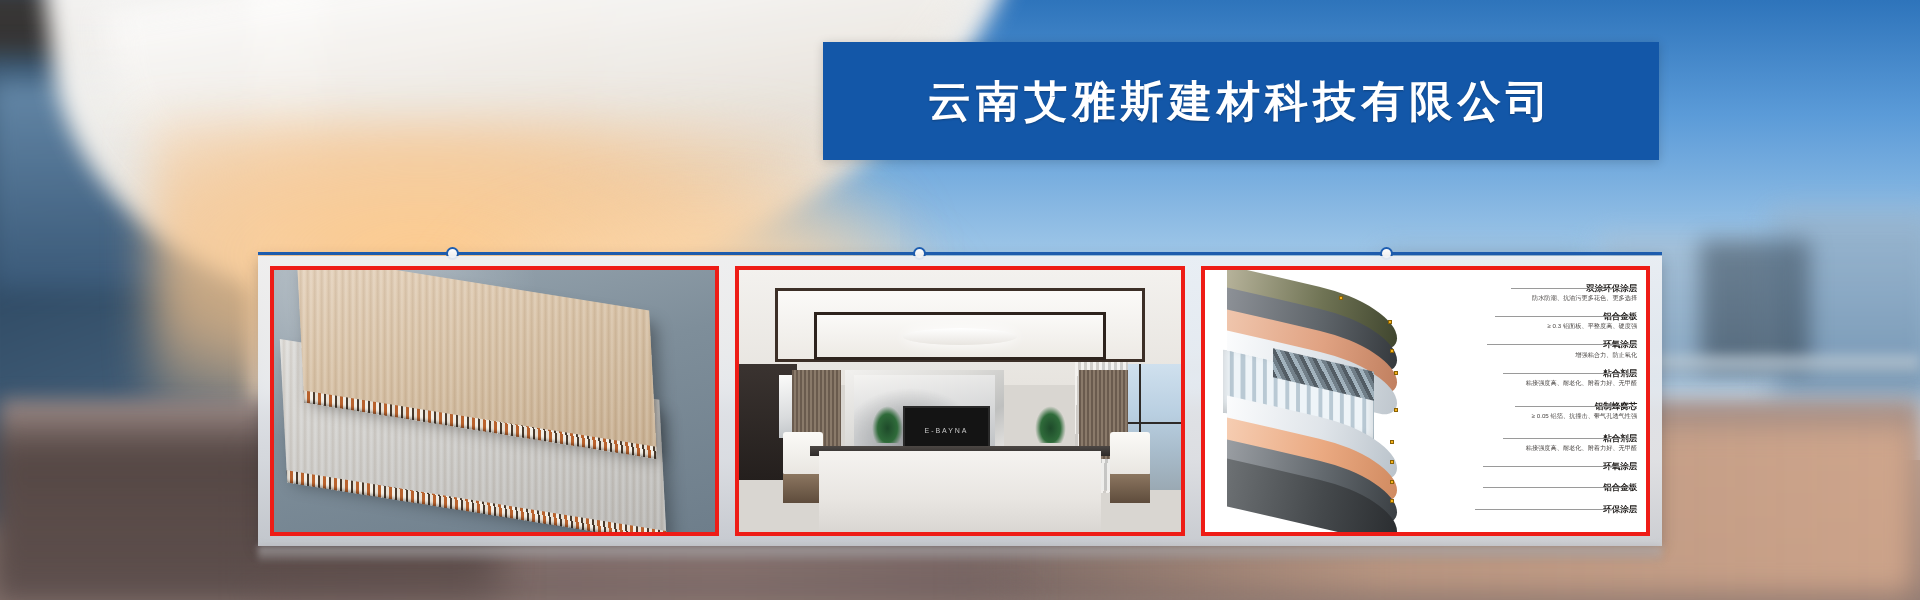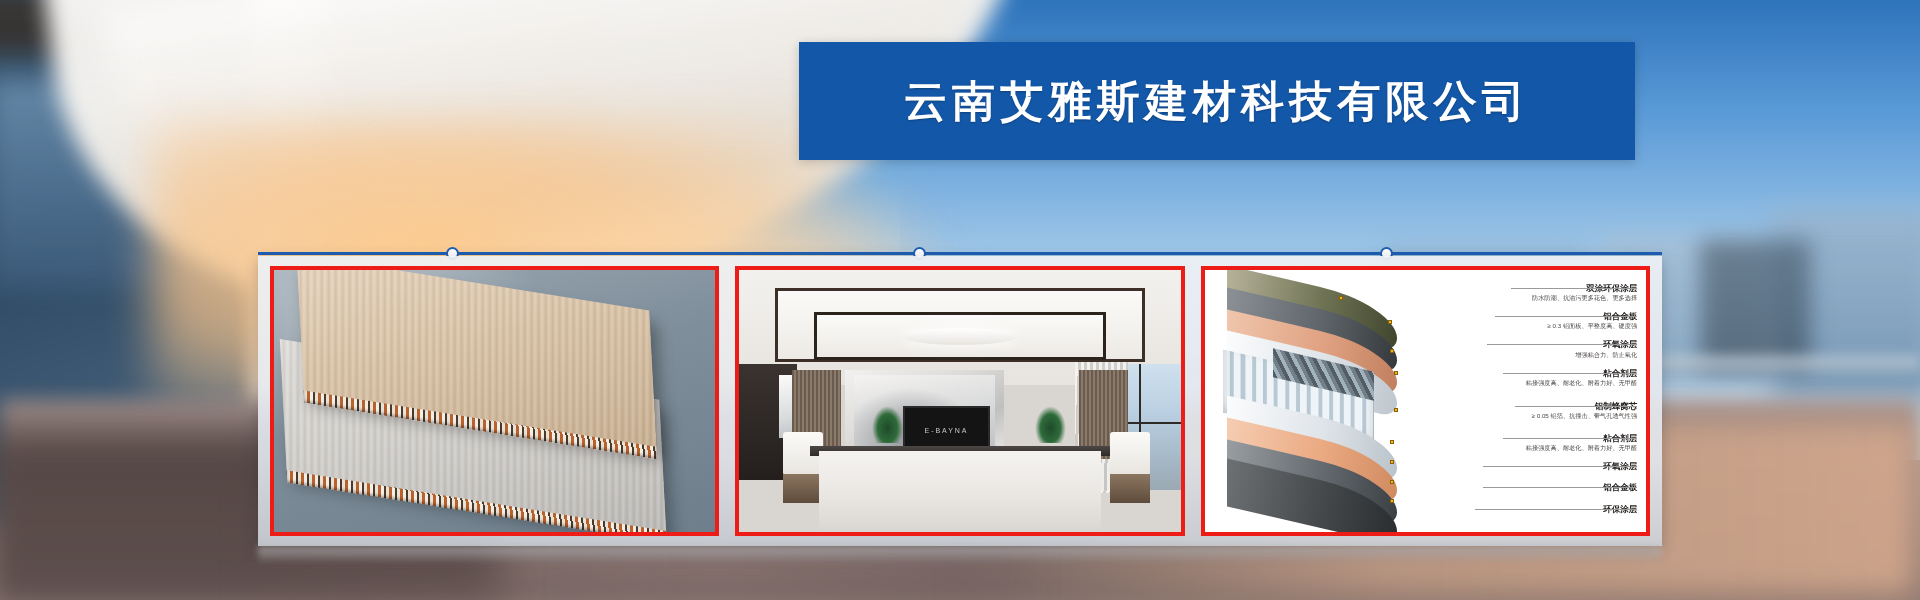--- a/index.html
+++ b/index.html
@@ -116,21 +116,21 @@
     filter:blur(20px);
   }
   .railing{
     left:1080px;top:355px;width:840px;height:18px;
     background:linear-gradient(180deg,#cfd8e0 0%,#9fb0bd 100%);
     filter:blur(6px);opacity:.65;
   }
 
   
   #title-plate{
-    position:absolute;left:799px;top:42px;width:836px;height:118px;
+    position:absolute;left:823px;top:42px;width:836px;height:118px;
     background:#1357a8;
     display:flex;flex-direction:column;align-items:center;justify-content:center;
     box-shadow:0 2px 10px rgba(0,0,0,.18);
   }
   #title-plate .ln{
     color:#ffffff;font-weight:bold;letter-spacing:.12em;
     font-size:43px;line-height:1.22;white-space:nowrap;
     text-shadow:0 1px 2px rgba(0,0,0,.25);
   }
   #title-plate .ln2{letter-spacing:.26em;}

